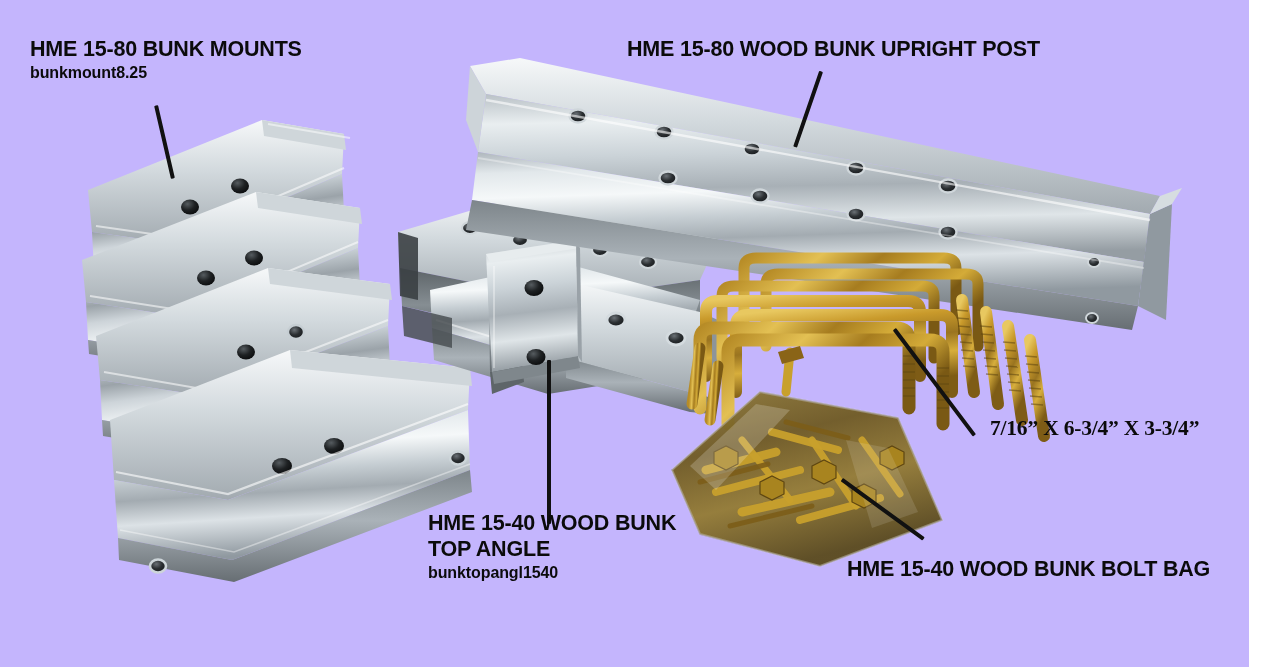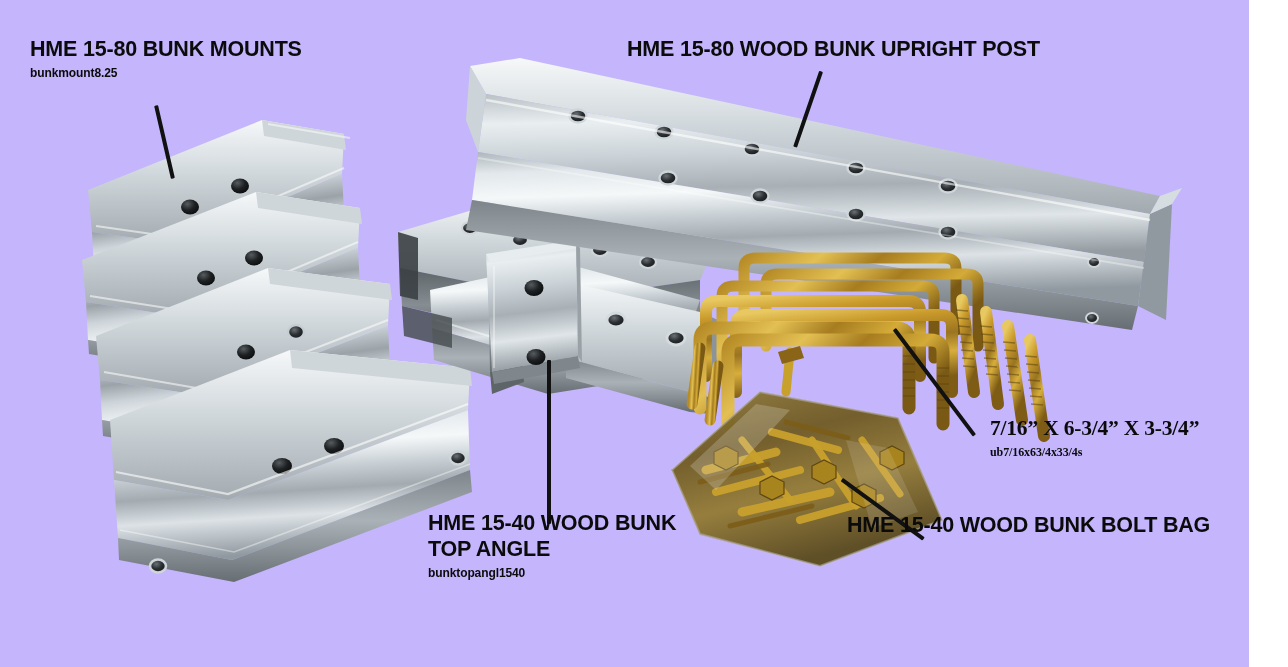--- a/index.html
+++ b/index.html
@@ -2,21 +2,21 @@
 <html><head>
 <meta charset="utf-8">
 <style>
   html,body{margin:0;padding:0;background:#fff;}
   body{width:1288px;height:667px;overflow:hidden;font-family:"Liberation Sans",sans-serif;}
   #stage{position:relative;width:1249px;height:667px;background:#c4b5fd;overflow:hidden;}
 
   
   .callout{position:absolute;color:#0b0b0b;}
   .callout .l1,.callout .l2{font-weight:bold;font-size:21.5px;letter-spacing:-0.2px;line-height:26px;white-space:nowrap;}
-  .callout .sku{font-weight:bold;font-size:12px;line-height:22px;white-space:nowrap;letter-spacing:-0.1px;}
+  .callout .sku{font-weight:bold;font-size:16px;line-height:22px;white-space:nowrap;letter-spacing:-0.1px;}
 
   
   .leader{position:absolute;background:#111;transform-origin:0 0;border-radius:1px;}
 </style>
 </head>
 <body>
 
 <div id="stage">
 
   <svg width="1288" height="667" viewBox="0 0 1288 667" style="position:absolute;left:0;top:0;">
@@ -358,20 +358,19 @@
   </div>
 
   <div class="callout" style="left:428px;top:510px;">
     <div class="l1">HME 15-40 WOOD BUNK</div>
     <div class="l2">TOP ANGLE</div>
     <div class="sku">bunktopangl1540</div>
   </div>
 
   <div class="callout" style="left:990px;top:415px;font-family:Liberation Serif, serif;">
     <div class="l1">7/16” X 6-3/4” X 3-3/4”</div>
-    <div class="sku">ub7/16x63/4x33/4s</div>
-  </div>
-
-  <div class="callout" style="left:847px;top:512px;">
+  </div>
+
+  <div class="callout" style="left:847px;top:556px;">
     <div class="l1">HME 15-40 WOOD BUNK BOLT BAG</div>
   </div>
 
 </div>
 
 </body></html>

